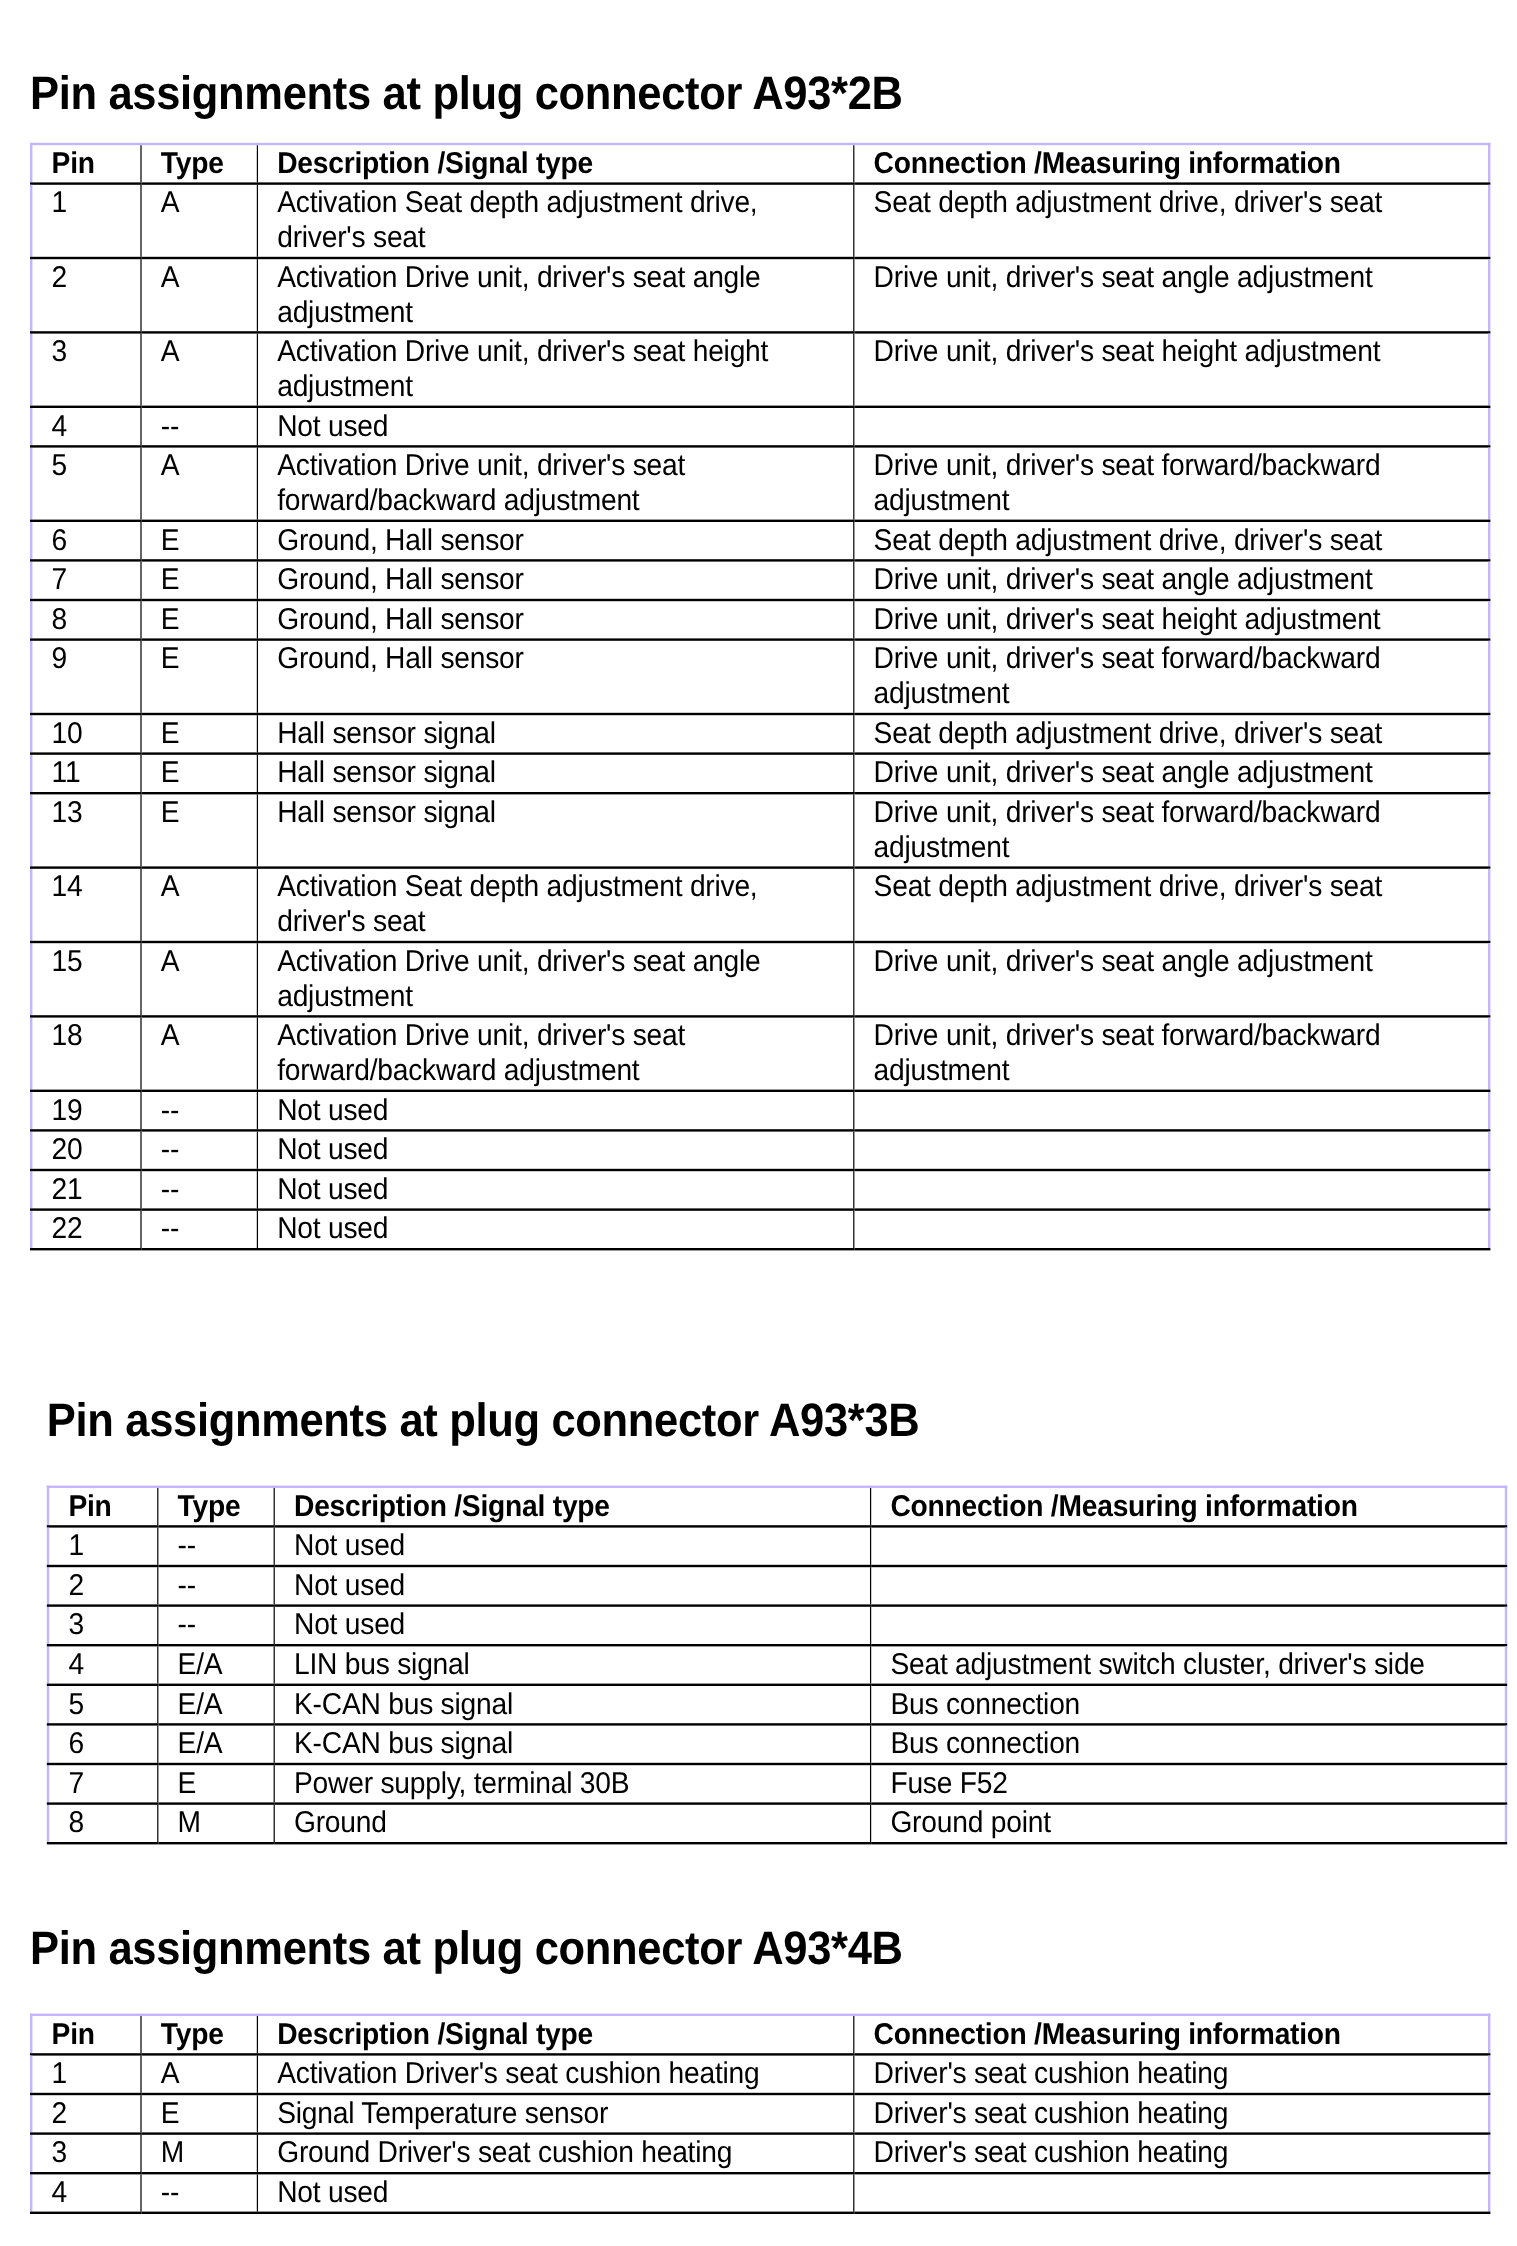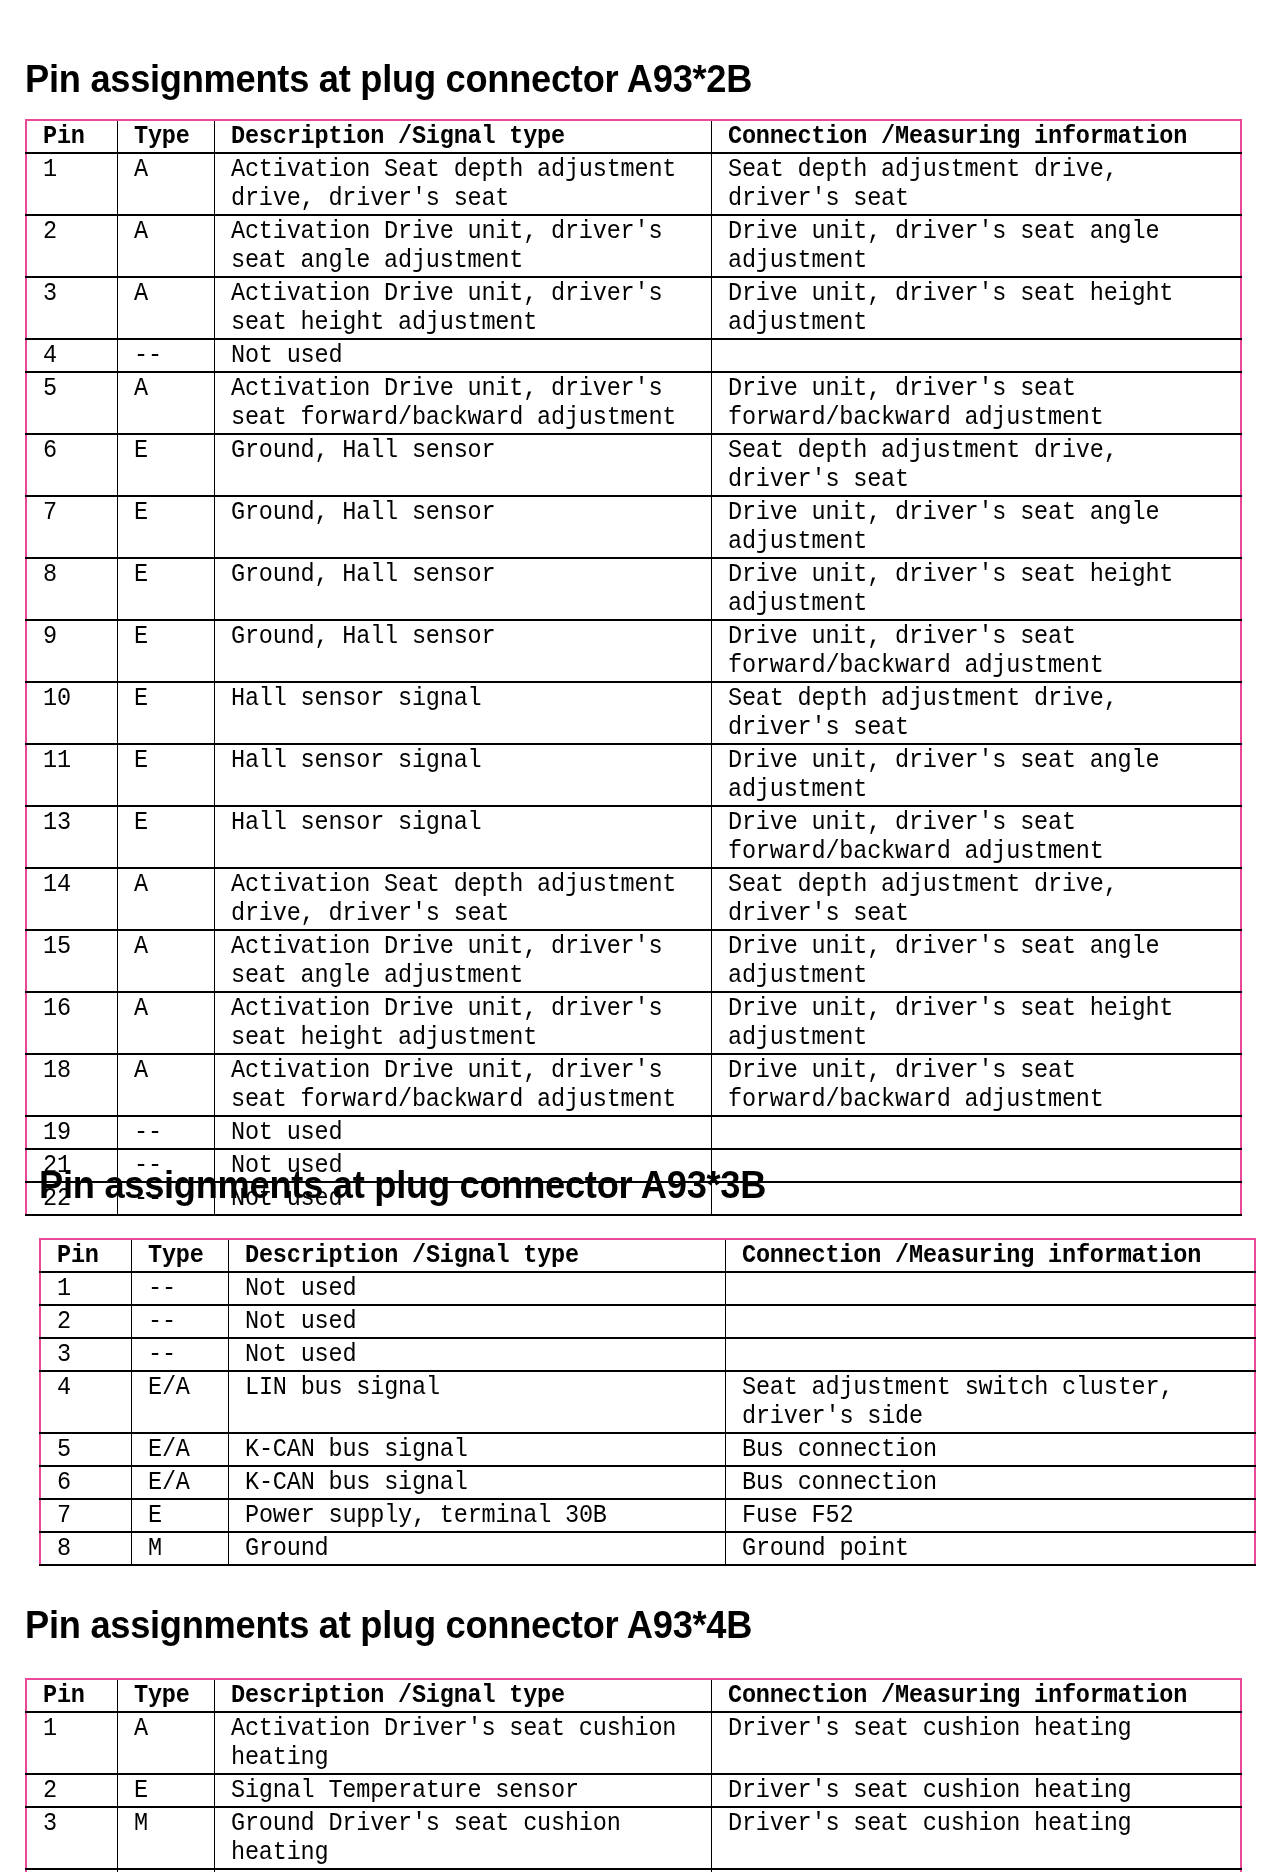--- a/index.html
+++ b/index.html
@@ -22,22 +22,21 @@
     transform: scaleX(0.93);
     transform-origin: left center;
     white-space: nowrap;
   }
   table.pins {
     position: absolute;
     left: 0;
     width: 1215px;
     border-collapse: collapse;
     table-layout: fixed;
-    border: 2px solid #ec4899;
-    font-family: Liberation Mono, monospace;
+    border: 2px solid #c4b5fd;
   }
   table.pins col.c-pin { width: 91px; }
   table.pins col.c-type { width: 97px; }
   table.pins col.c-desc { width: 497px; }
   table.pins col.c-conn { width: 530px; }
   table.pins th, table.pins td {
     border: 1.5px solid #000;
     border-bottom-width: 2.5px;
     padding: 1px 0 1px 16px;
     font-size: 25px;
@@ -159,33 +158,33 @@
           <td><span class="txt">Activation Seat depth adjustment drive, driver's seat</span></td>
           <td><span class="txt">Seat depth adjustment drive, driver's seat</span></td>
         </tr>
         <tr>
           <td><span class="txt">15</span></td>
           <td><span class="txt">A</span></td>
           <td><span class="txt">Activation Drive unit, driver's seat angle adjustment</span></td>
           <td><span class="txt">Drive unit, driver's seat angle adjustment</span></td>
         </tr>
         <tr>
-          <td><span class="txt">16</span></td>
-          <td><span class="txt">A</span></td>
-          <td><span class="txt">Activation Drive unit, driver's seat height adjustment</span></td>
-          <td><span class="txt">Drive unit, driver's seat height adjustment</span></td>
-        </tr>
-        <tr>
           <td><span class="txt">18</span></td>
           <td><span class="txt">A</span></td>
           <td><span class="txt">Activation Drive unit, driver's seat forward/backward adjustment</span></td>
           <td><span class="txt">Drive unit, driver's seat forward/backward adjustment</span></td>
         </tr>
         <tr>
           <td><span class="txt">19</span></td>
+          <td><span class="txt">--</span></td>
+          <td><span class="txt">Not used</span></td>
+          <td><span class="txt"></span></td>
+        </tr>
+        <tr>
+          <td><span class="txt">20</span></td>
           <td><span class="txt">--</span></td>
           <td><span class="txt">Not used</span></td>
           <td><span class="txt"></span></td>
         </tr>
         <tr>
           <td><span class="txt">21</span></td>
           <td><span class="txt">--</span></td>
           <td><span class="txt">Not used</span></td>
           <td><span class="txt"></span></td>
         </tr>

